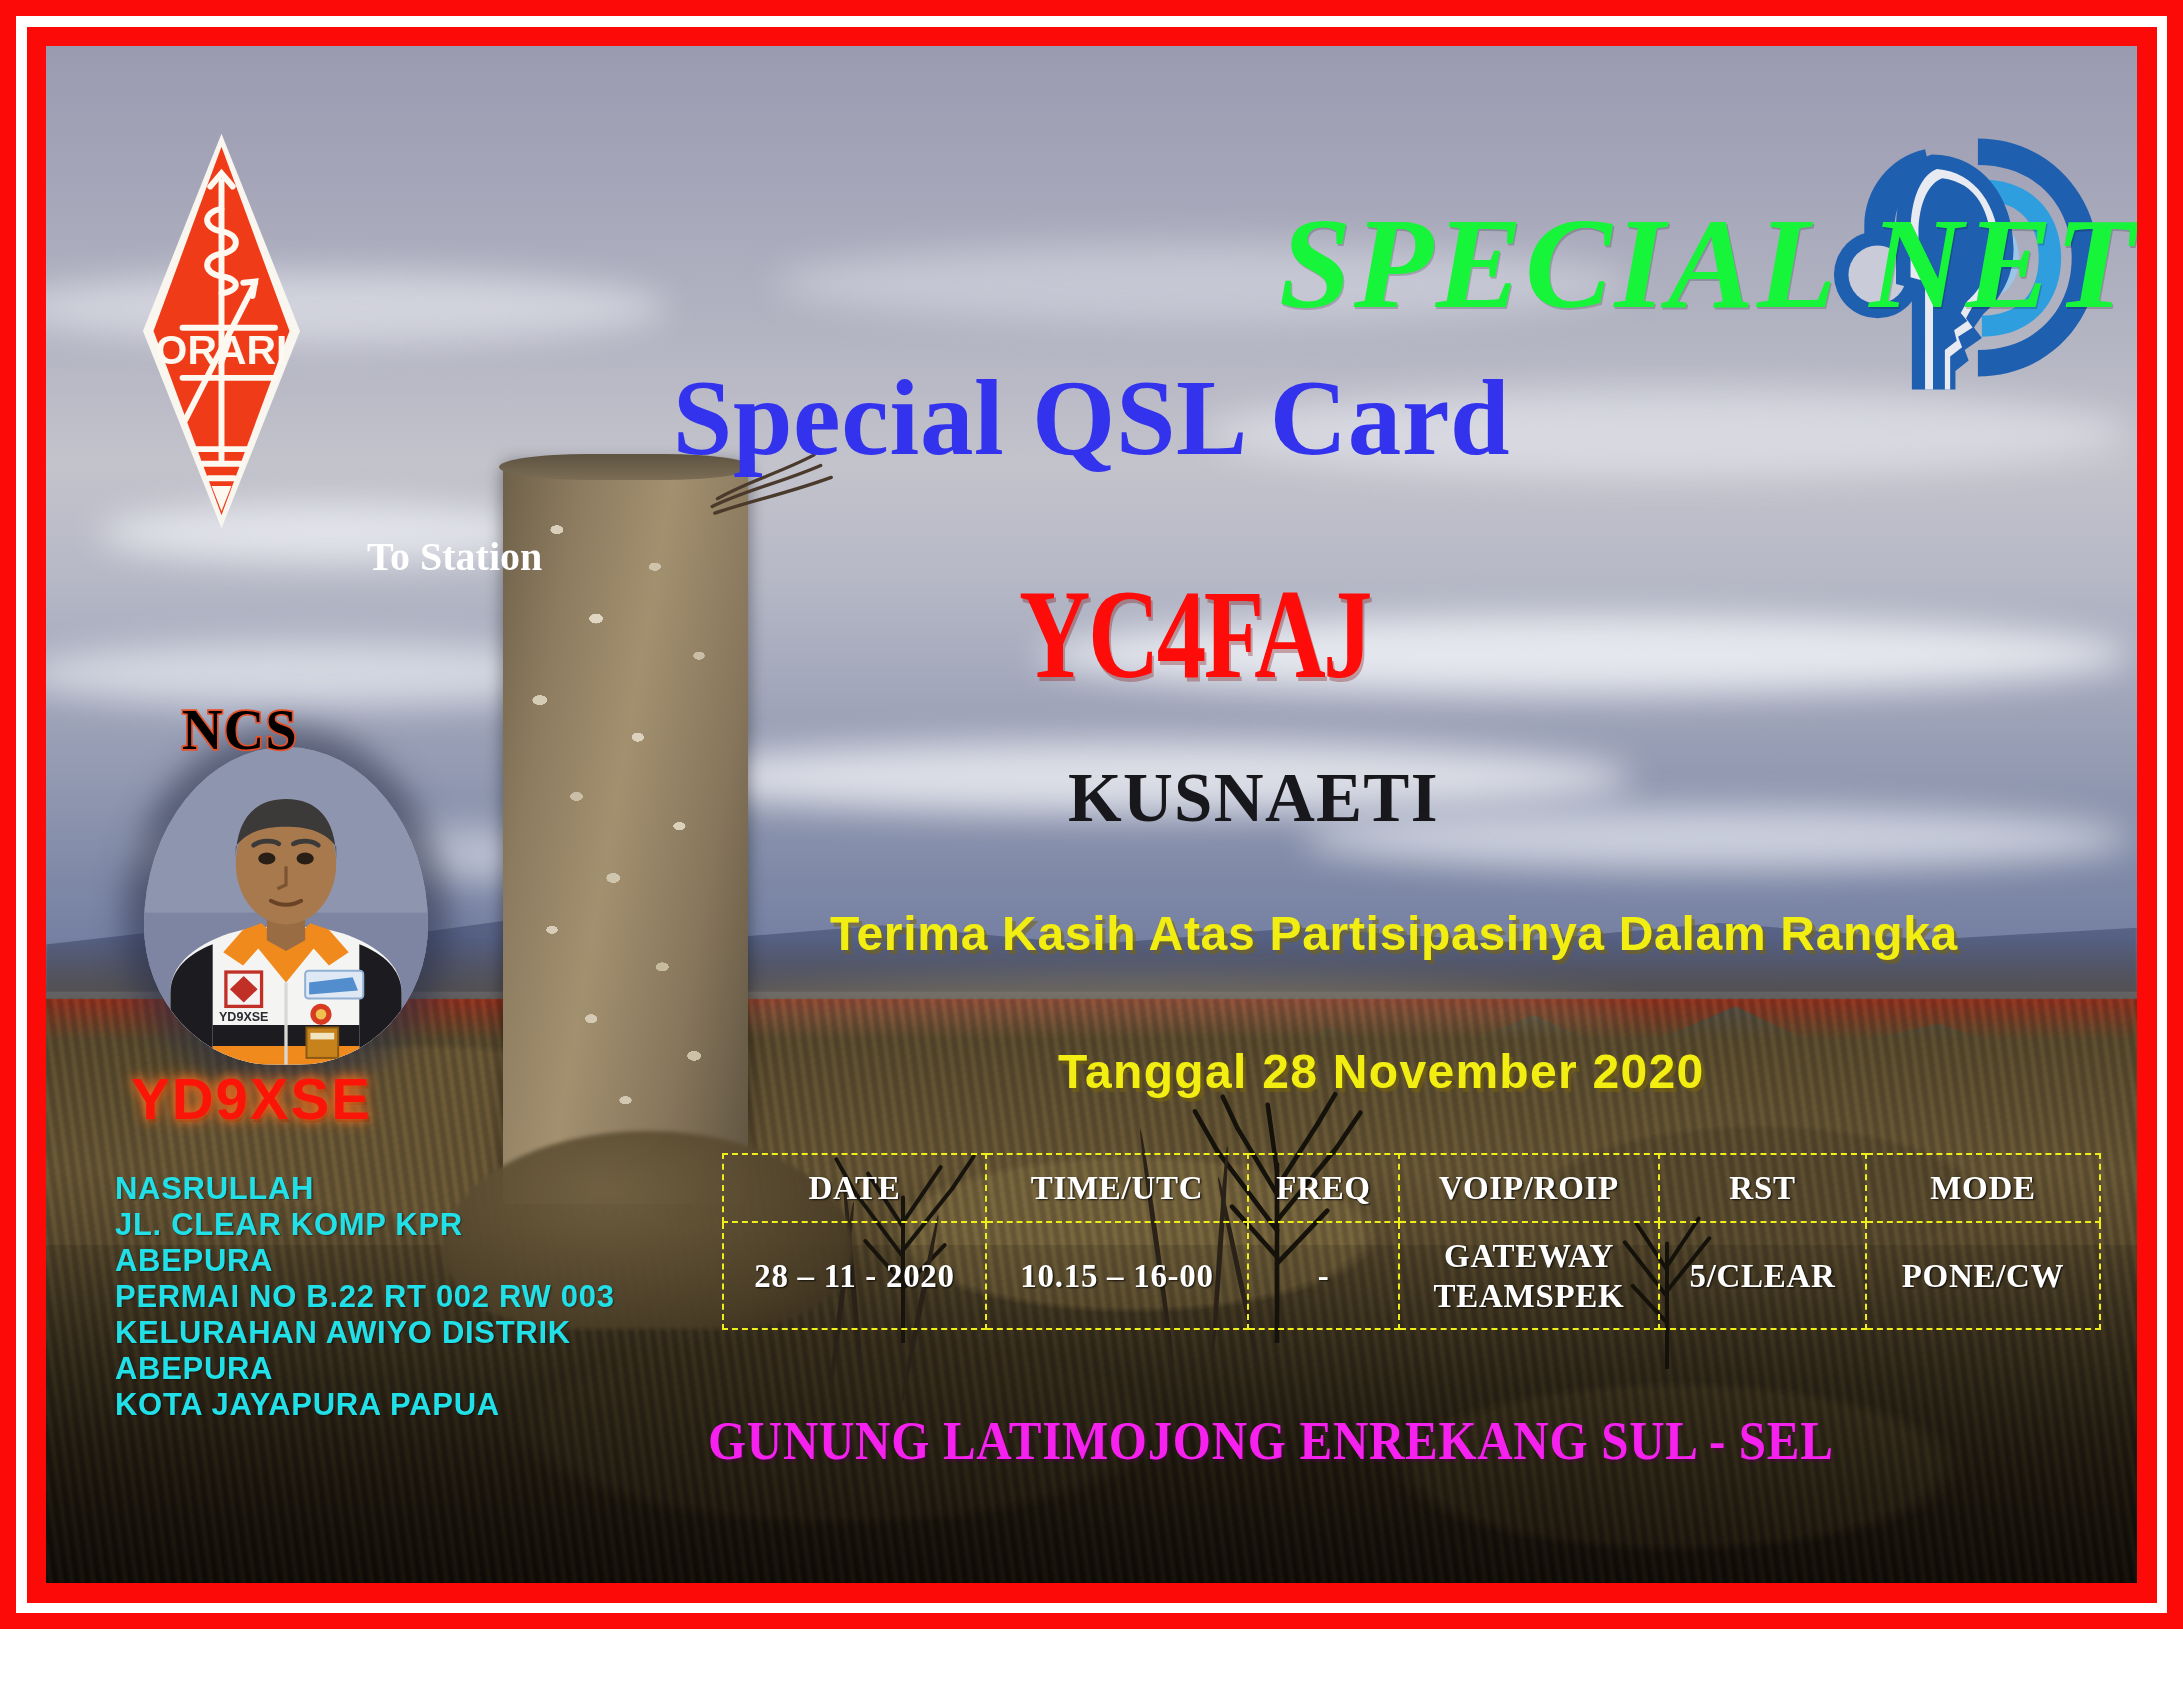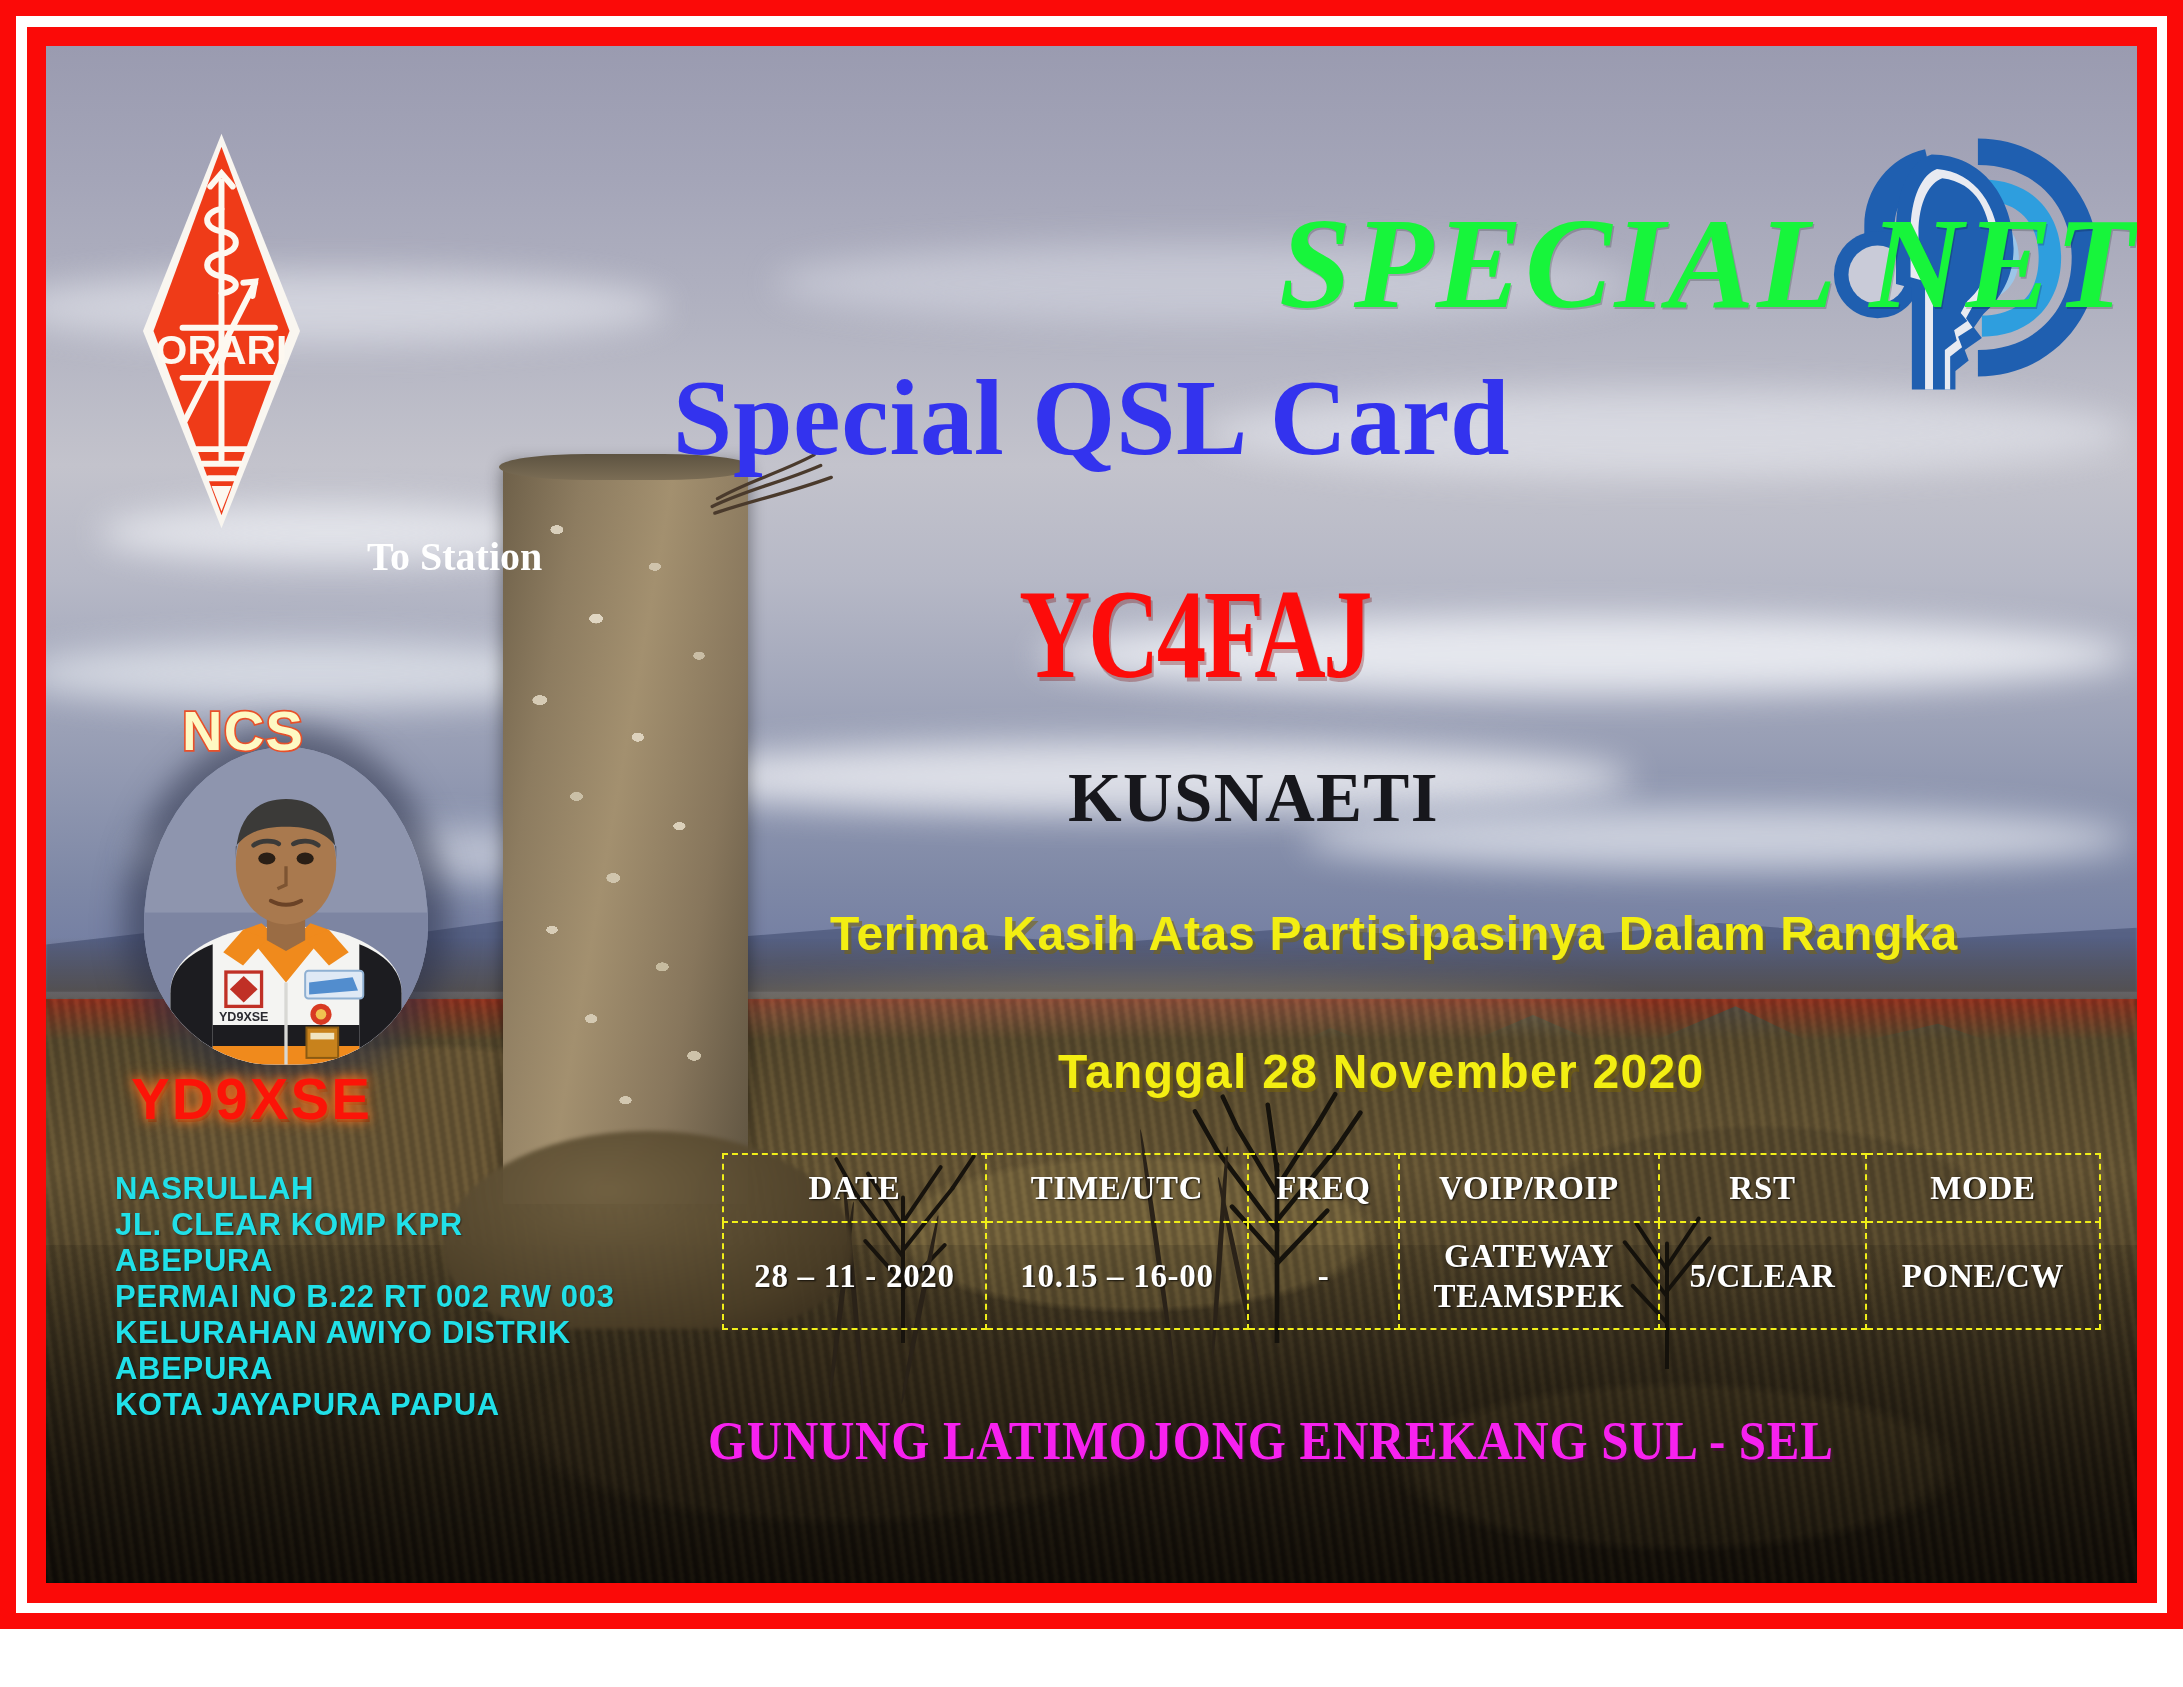--- a/index.html
+++ b/index.html
@@ -66,21 +66,21 @@
      font-family:"Liberation Serif",serif;letter-spacing:-2.6px;transform:scaleY(1.28);transform-origin:left top;
      text-shadow:2px 2.6px 0 rgba(120,0,0,.30);}
   #opname{left:1022px;top:713px;font-size:69px;font-weight:700;color:#17171c;font-family:"Liberation Serif",serif;letter-spacing:1.3px;}
 
   .ylw{color:#f3ee12;font-family:"Liberation Sans",sans-serif;font-weight:700;
        text-shadow:3.3px 4px 0 rgba(120,100,10,.55);}
   #thanks1{left:784px;top:860px;font-size:48px;letter-spacing:0.7px;}
   #thanks2{left:939px;top:928px;font-size:47px;font-style:italic;letter-spacing:1.3px;}
   #thanks3{left:1012px;top:998px;font-size:48px;letter-spacing:1.3px;}
 
-  #ncs{left:136px;top:652px;font-size:56px;font-weight:700;color:#fef9c3;font-family:Liberation Sans, sans-serif;
+  #ncs{left:136px;top:652px;font-size:56px;font-weight:700;color:#000000;font-family:Liberation Serif, serif;
        -webkit-text-stroke:3.3px #e8502a;paint-order:stroke fill;letter-spacing:1.3px;}
   #ycall{left:85px;top:1019px;font-size:58px;font-weight:700;color:#fb1408;font-family:"Liberation Sans",sans-serif;
        letter-spacing:2px;text-shadow:0 0 9.3px #f06820,0 0 16px #f0761f,2px 2.6px 0 rgba(110,30,0,.5);}
 
   #addrblock{left:69px;top:1125px;font-family:"Liberation Sans",sans-serif;font-weight:700;
        font-size:31px;line-height:36px;color:#21e0e8;letter-spacing:0.7px;
        text-shadow:1.3px 1.3px 1.3px rgba(0,0,0,.35);}
   #addrblock div{white-space:nowrap;}
 
   #gunung{left:662px;top:1363px;font-size:49px;font-weight:700;color:#f721ef;

